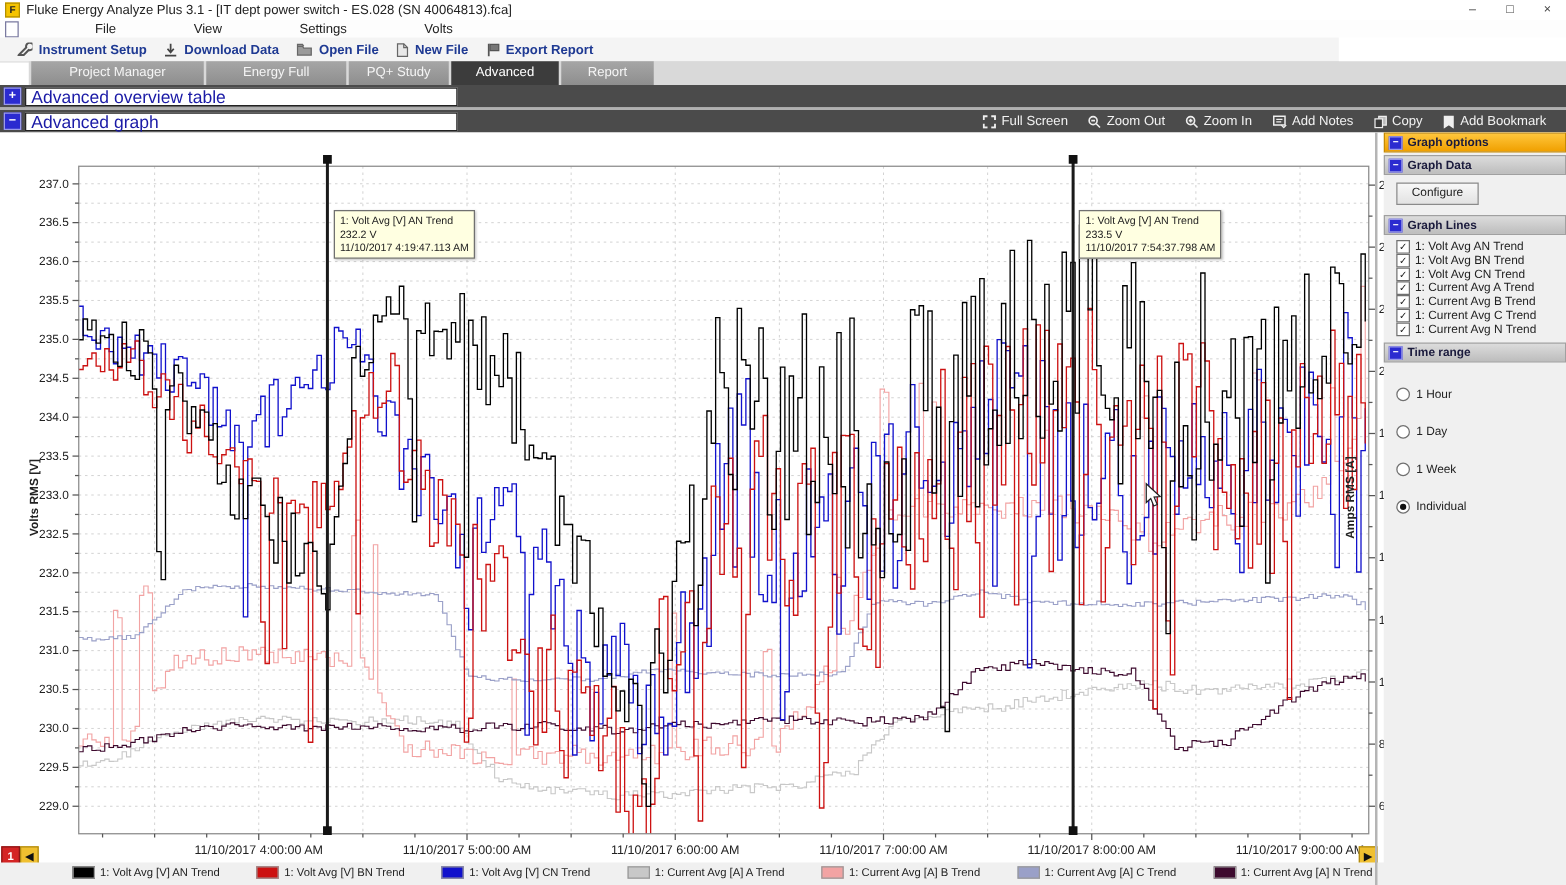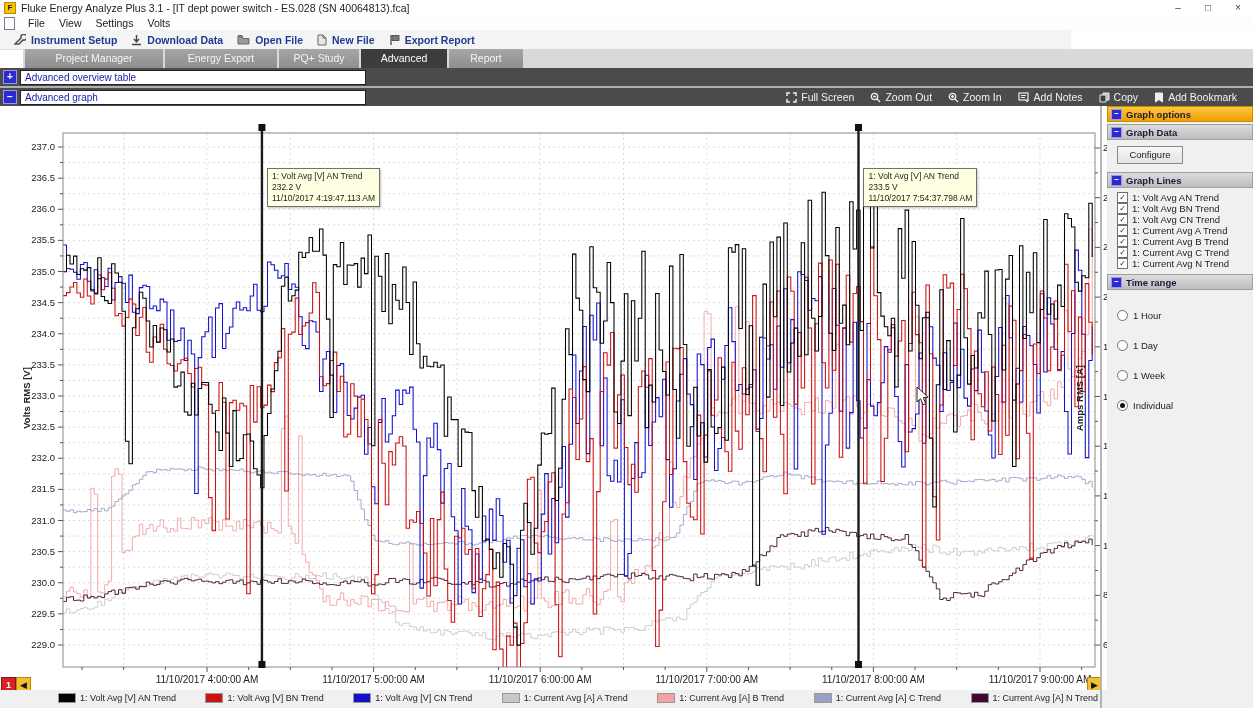--- a/index.html
+++ b/index.html
@@ -7,38 +7,38 @@
        font-family:"Liberation Sans",sans-serif;color:#111;}
   .abs{position:absolute;}
   
   #titlebar{left:0;top:0;width:1253px;height:16px;background:#ffffff;display:flex;align-items:center;}
   #fluke-icon{width:10px;height:10px;margin:0 5px 0 4px;background:#f5c400;border:1px solid #b38f00;
       color:#222;font-size:8px;font-weight:bold;line-height:10px;text-align:center;}
   #title-text{font-size:10.5px;color:#222;}
   #win-controls{margin-left:auto;display:flex;}
   .winbtn{width:30px;height:16px;text-align:center;font-size:10px;color:#444;line-height:15px;}
   
-  #menubar{left:0;top:16px;width:1253px;height:14px;background:#fdfdfd;display:flex;align-items:center;font-size:10.5px;}
+  #menubar{left:0;top:16px;width:1253px;height:14px;background:#fdfdfd;display:flex;align-items:center;font-size:10.5px;gap:48px;}
   #menu-doc-icon{width:9px;height:11px;border:1px solid #7a7aa0;background:#fff;margin:0 6px 0 4px;}
   .menu-item{padding:0 7px;color:#222;}
   
   #toolbar{left:0;top:30px;width:1071px;height:19px;background:#f4f4f4;display:flex;align-items:center;border-bottom:1px solid #e0e0e0;}
   .tb-item{display:flex;align-items:center;gap:5px;margin-left:14px;color:#1f3a93;font-size:10.5px;font-weight:bold;}
   .tb-item svg{display:block;}
   
   #tabstrip{left:0;top:49px;width:1253px;height:19px;background:#d9d9d9;display:flex;align-items:flex-end;margin-left:23px;}
   .tab{height:19px;line-height:19px;text-align:center;color:#f5f5f5;font-size:10.5px;
        background:linear-gradient(#a6a6a6,#8e8e8e);margin-right:2px;}
   .tab.active{background:#3c3c3c;color:#ffffff;}
   
   .secbar{left:0;width:1253px;height:18px;background:#4b4b4b;display:flex;align-items:center;}
   .expbox{width:12px;height:12px;margin:0 3px;background:#2b2bd0;border:1px solid #9a9ae8;color:#fff;
           font-size:10px;line-height:11px;text-align:center;font-weight:bold;}
   .secfield{width:340px;height:13px;background:#ffffff;border:1px solid #222;color:#1a1aa6;
-            font-size:10px;line-height:13px;padding-left:4px;}
+            font-size:14px;line-height:13px;padding-left:4px;}
   #graph-toolbar{margin-left:auto;display:flex;align-items:center;}
   .gtb-item{display:flex;align-items:center;gap:4px;color:#f2f2f2;font-size:10.5px;margin-right:16px;}
   .gtb-item svg{display:block;}
   
   #panel-divider{left:1100px;top:106px;width:2px;height:602px;background:#b5b5b5;}
   #right-panel{left:1107px;top:106px;width:146px;height:602px;background:#f0f0f0;font-size:9.5px;}
   .phdr{position:relative;height:14px;display:flex;align-items:center;margin:0 0 2px 0;
         background:linear-gradient(#dcdcdc,#bdbdbd);border:1px solid #a0a0a0;color:#1a1a3c;font-weight:bold;font-size:9.5px;}
   .phdr.amber{background:linear-gradient(#ffc63c,#f0a000);border-color:#c88a00;}
   .phdr .minibox{width:9px;height:9px;background:#2b2bd0;border:1px solid #9a9ae8;color:#fff;font-size:8px;
@@ -128,21 +128,21 @@
             <path d="M2 1 v10" stroke="#555" stroke-width="1.4"></path>
             <path d="M3 1.5 h7 v5 h-7 z" fill="#777" stroke="#555" stroke-width="1"></path>
           </svg>
         </span>
       <span>Export Report</span>
     </div>
   </div>
 
   <div id="tabstrip" class="abs">
     <div class="tab" style="width:138px;margin-left:2px">Project Manager</div>
-    <div class="tab" style="width:112px">Energy Export</div>
+    <div class="tab" style="width:112px">Energy Full</div>
     <div class="tab" style="width:80px">PQ+ Study</div>
     <div class="tab active" style="width:86px">Advanced</div>
     <div class="tab" style="width:74px">Report</div>
   </div>
 
   <div class="secbar abs" style="top:68px">
     <div class="expbox">+</div>
     <div class="secfield">Advanced overview table</div>
   </div>
   <div class="abs" style="left:0;top:86px;width:1253px;height:2px;background:#b0b0b0"></div>

